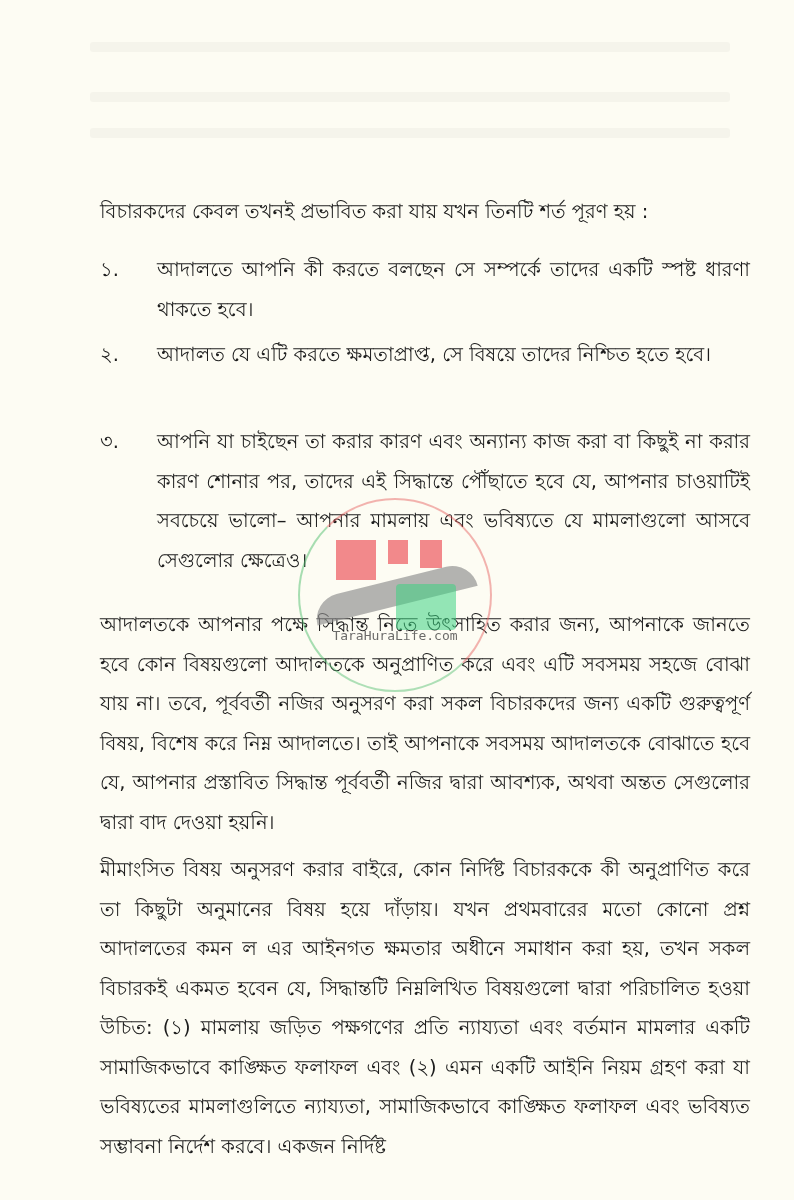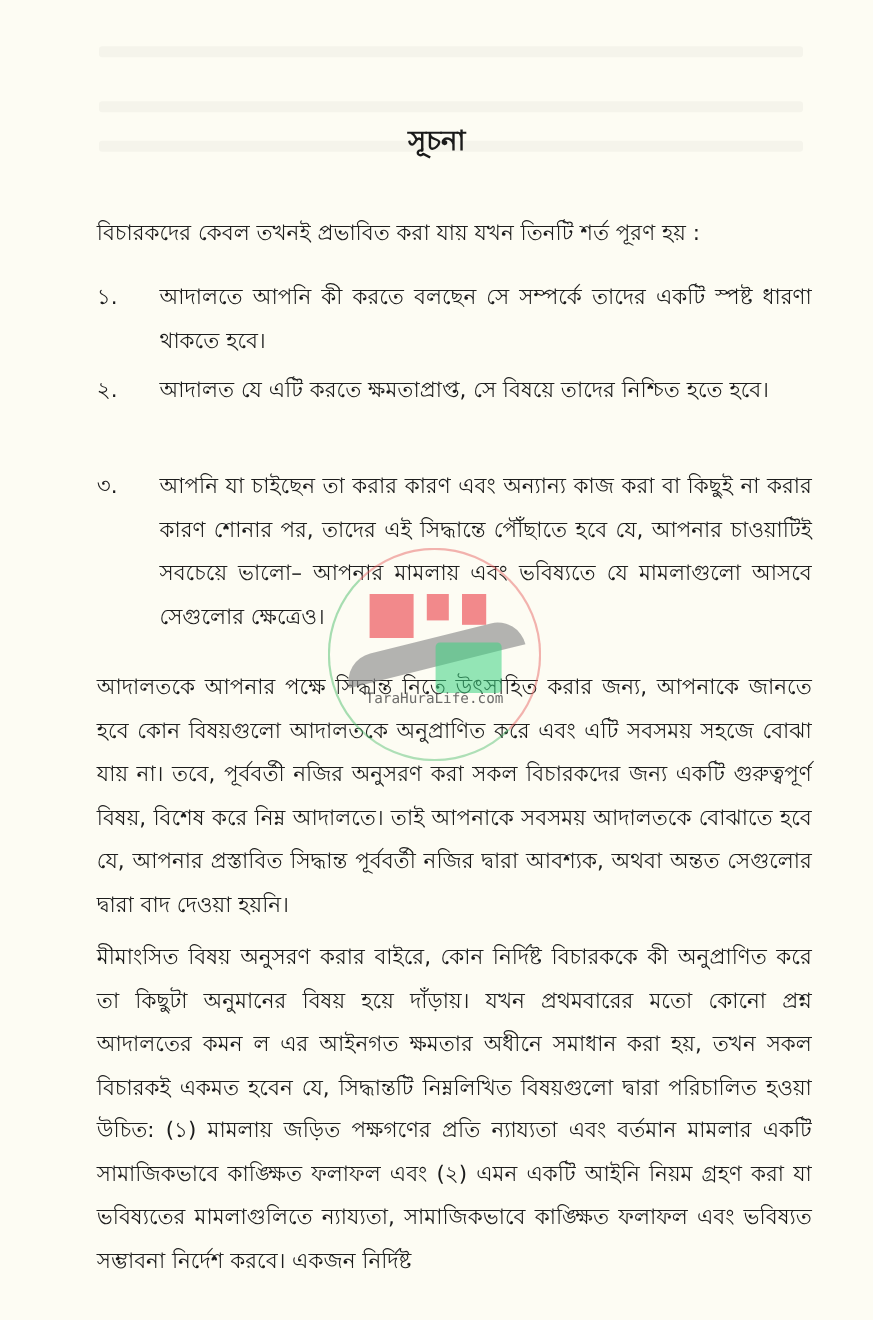--- a/index.html
+++ b/index.html
@@ -16,21 +16,21 @@
     background: rgba(120,120,120,0.06); border-radius: 3px;
   }
   .title-bn {
     position: absolute; top: 108px; left: 0; width: 794px; text-align: center;
     font-size: 25px; font-weight: bold; color: #1a1a1a;
   }
   .title-en {
     position: absolute; top: 142px; left: 0; width: 794px; text-align: center;
     font-family: "Liberation Serif", serif; font-weight: bold; font-size: 24px; color: #1a1a1a;
   }
-  .text { font-size: 19.5px; line-height: 39.5px; text-align: justify; text-align-last: left; }
+  .text { font-size: 19.5px; line-height: 39.5px; text-align: justify; text-align-last: left; margin-left: 12px; }
   .intro { position: absolute; top: 192px; left: 88px; width: 650px; }
   .list-item { position: absolute; left: 88px; width: 650px; display: flex; }
   .list-item .num { width: 57px; flex: none; }
   .list-item .body { flex: 1; text-align: justify; }
   .para { position: absolute; left: 88px; width: 650px; }
   .watermark {
     position: absolute; left: 298px; top: 498px; width: 190px; height: 190px;
     border-radius: 50%;
     border: 2px solid transparent;
     border-left-color: rgba(80,190,110,0.5);
@@ -47,21 +47,20 @@
   .wm-text { position: absolute; left: 0; top: 128px; width: 190px; text-align: center; font-family: "DejaVu Sans Mono", monospace; font-size: 13px; color: rgba(70,70,70,0.8); }
 </style>
 </head>
 <body>
 
 <div class="page">
   <div class="ghost" style="top:42px"></div>
   <div class="ghost" style="top:92px"></div>
   <div class="ghost" style="top:128px"></div>
 
-  <div class="title-bn">সূচনা</div>
 
   <div class="intro text">বিচারকদের কেবল তখনই প্রভাবিত করা যায় যখন তিনটি শর্ত পূরণ হয় :</div>
 
   <div class="list-item text" style="top:250px">
     <span class="num">১.</span>
     <span class="body">আদালতে আপনি কী করতে বলছেন সে সম্পর্কে তাদের একটি স্পষ্ট ধারণা থাকতে হবে।</span>
   </div>
   <div class="list-item text" style="top:335px">
     <span class="num">২.</span>
     <span class="body">আদালত যে এটি করতে ক্ষমতাপ্রাপ্ত, সে বিষয়ে তাদের নিশ্চিত হতে হবে।</span>

